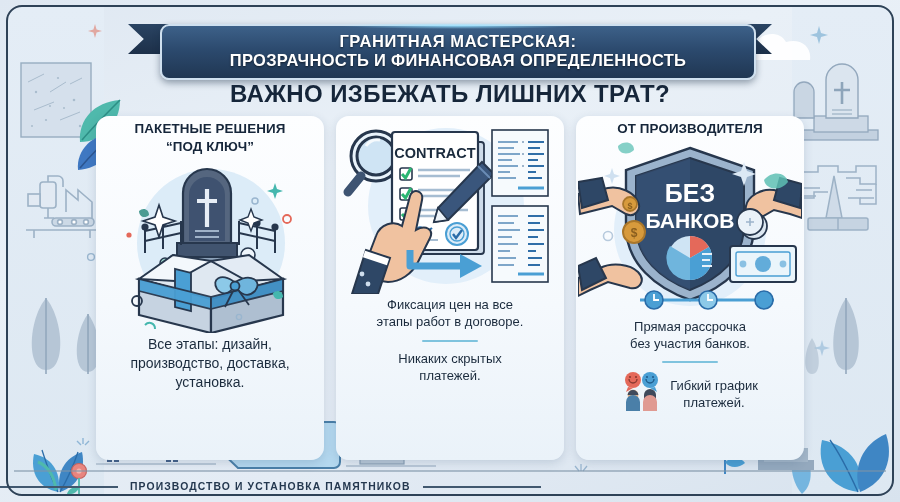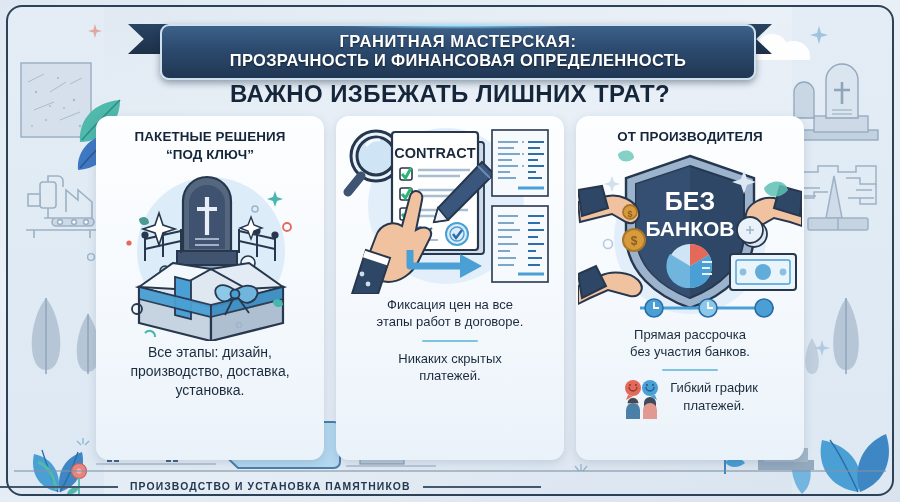--- a/index.html
+++ b/index.html
@@ -89,41 +89,41 @@
   .card {
     position: relative;
     width: 232px; height: 344px;
     background: linear-gradient(180deg,#fdfeff 0%,#f5f9fd 55%,#eaf2f9 100%);
     border-radius: 13px;
     box-shadow: 0 3px 10px rgba(40,70,105,.17);
     overflow: hidden;
     display: flex; flex-direction: column; align-items: center;
   }
   .card-title {
-    margin-top: 12px;
+    margin-top: 4px;
     text-align: center;
     color:#16263a; font-weight:bold; font-size:13.4px; line-height:1.32;
     letter-spacing:.1px;
     padding: 0 6px;
   }
   .card-art {
     width: 100%; height: 178px;
     position: relative;
     margin-top: 2px;
   }
   .card-art svg { position:absolute; left:50%; top:0; transform: translateX(-50%); }
   .card-body {
     text-align:center; color:#1b2b3d; font-size:14px; line-height:1.33;
     padding: 0 14px;
   }
   .card-body.small { font-size:13px; }
   .divider-line {
     width: 56px; height: 2px; background:#7fc3de; margin: 9px auto 8px; border-radius:2px;
   }
-  .body-row { display:flex; align-items:flex-start; justify-content:center; gap:6px; }
+  .body-row { display:flex; align-items:flex-end; justify-content:center; gap:6px; }
 
   
   .footer {
     position:absolute; left:0; right:0; bottom: 10px; z-index: 30;
     display:flex; align-items:center; justify-content:flex-start; gap:12px;
   }
   .footer-rule { width: 118px; height: 2px; background:#41586f; }
   .footer-text {
     color:#24384f; font-weight:bold; font-size:10.4px; letter-spacing:1.1px;
   }

